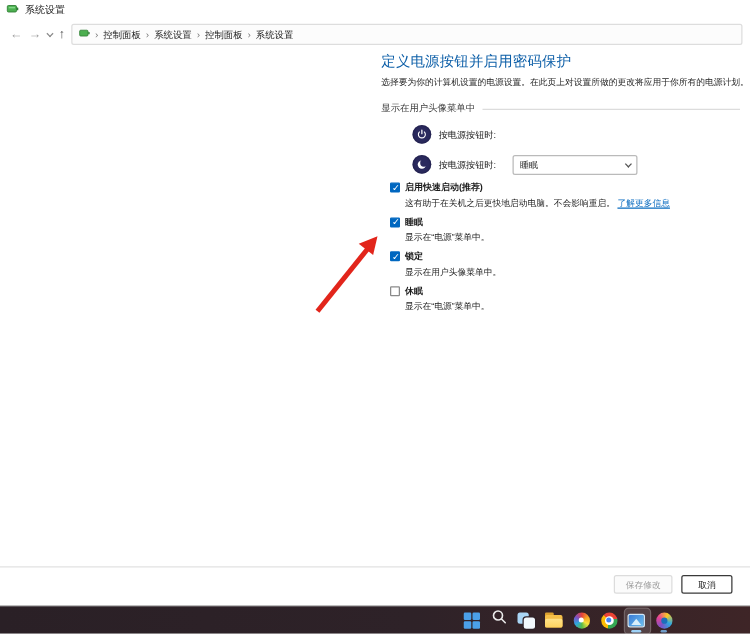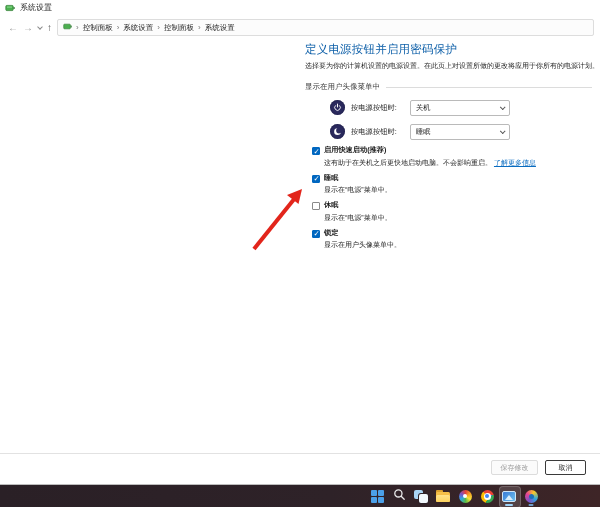--- a/index.html
+++ b/index.html
@@ -32,21 +32,21 @@
   .section .sline { flex:1; height:1px; background:#dcdcdc; }
   .pb-row { display:flex; align-items:center; margin-top:7px; padding-left:25px; height:17px; }
   .round-icon { width:15px; height:15px; border-radius:50%; background:#2b2a5e; display:flex; align-items:center; justify-content:center; flex:none; box-shadow:inset 0 0 2px #14143a; }
   .pb-label { font-size:7.3px; margin-left:6px; width:56px; white-space:nowrap; }
   .selectbox {
     width:100px; height:16px; border:1px solid #bababa; border-radius:2px; background:#fff;
     display:flex; align-items:center; padding:0 5px; font-size:7.2px; margin-left:3px;
   }
   .selectbox .sel-chev { margin-left:auto; width:4px; height:4px; border-right:1px solid #555; border-bottom:1px solid #555; transform:rotate(45deg) translateY(-1px); }
   .cb-item { margin-top:5px; }
-  .cb-row { display:flex; align-items:flex-end; gap:4px; padding-left:7px; }
+  .cb-row { display:flex; align-items:center; gap:4px; padding-left:7px; }
   .cb { width:8px; height:8px; border:1px solid #8a8a8a; border-radius:1px; background:#fff; position:relative; flex:none; }
   .cb.checked { background:#0067c0; border-color:#0067c0; }
   .cb.checked::after { content:"✓"; position:absolute; left:0.5px; top:-1.5px; font-size:7.5px; color:#fff; }
   .cb-label { font-size:7.2px; font-weight:bold; white-space:nowrap; }
   .cb-desc { padding-left:19px; margin-top:2.5px; font-size:7px; color:#1f1f1f; white-space:nowrap; }
   .learn-link { color:#0a6cc0; text-decoration:underline; cursor:pointer; }
   
   .footer-line { position:absolute; left:0; top:453px; width:600px; height:1px; background:#e2e2e2; }
   .footer-btn { position:absolute; top:460px; height:15px; border-radius:2px; font-size:7px; display:flex; align-items:center; justify-content:center; }
   .btn-save { left:491px; width:47px; background:#fbfbfb; border:1px solid #dcdcdc; color:#9c9c9c; }
@@ -139,24 +139,20 @@
       </div>
 
       <div class="pb-row">
         <span class="round-icon">
           <svg width="9" height="9" viewBox="0 0 10 10">
               <path d="M5 1.2 L5 4.4" stroke="#fff" stroke-width="1.1" stroke-linecap="round"></path>
               <path d="M3.1 2.6 a3.1 3.1 0 1 0 3.8 0" stroke="#fff" stroke-width="1" fill="none"></path>
             </svg>
         </span>
         <span class="pb-label">按电源按钮时:</span>
-        <div class="selectbox">
-          <span>关机</span>
-          <span class="sel-chev"></span>
-        </div>
       </div>
 
       <div class="pb-row">
         <span class="round-icon">
           <svg width="9" height="9" viewBox="0 0 10 10">
               <circle cx="5" cy="5.2" r="3.7" fill="#fff"></circle>
               <circle cx="6.8" cy="3.8" r="3.3" fill="#2b2a5e"></circle>
             </svg>
         </span>
         <span class="pb-label">按电源按钮时:</span>
@@ -181,32 +177,32 @@
       <div class="cb-item">
         <div class="cb-row">
           <span class="cb checked"></span>
           <span class="cb-label">睡眠</span>
         </div>
         <div class="cb-desc">显示在“电源”菜单中。</div>
       </div>
 
       <div class="cb-item">
         <div class="cb-row">
+          <span class="cb checked"></span>
+          <span class="cb-label">锁定</span>
+        </div>
+        <div class="cb-desc">显示在用户头像菜单中。</div>
+      </div>
+
+      <div class="cb-item">
+        <div class="cb-row">
           <span class="cb"></span>
           <span class="cb-label">休眠</span>
         </div>
         <div class="cb-desc">显示在“电源”菜单中。</div>
-      </div>
-
-      <div class="cb-item">
-        <div class="cb-row">
-          <span class="cb checked"></span>
-          <span class="cb-label">锁定</span>
-        </div>
-        <div class="cb-desc">显示在用户头像菜单中。</div>
       </div>
     </div>
 
     <div class="footer-line"></div>
     <div class="footer-btn btn-save">保存修改</div>
     <div class="footer-btn btn-cancel">取消</div>
 
     <svg class="anno-arrow" width="75" height="80" viewBox="0 0 75 80">
       <line x1="14" y1="69" x2="55" y2="18" stroke="#e2251b" stroke-width="4"></line>
       <polygon points="62,9 58.5,24 47,15" fill="#e2251b"></polygon>

